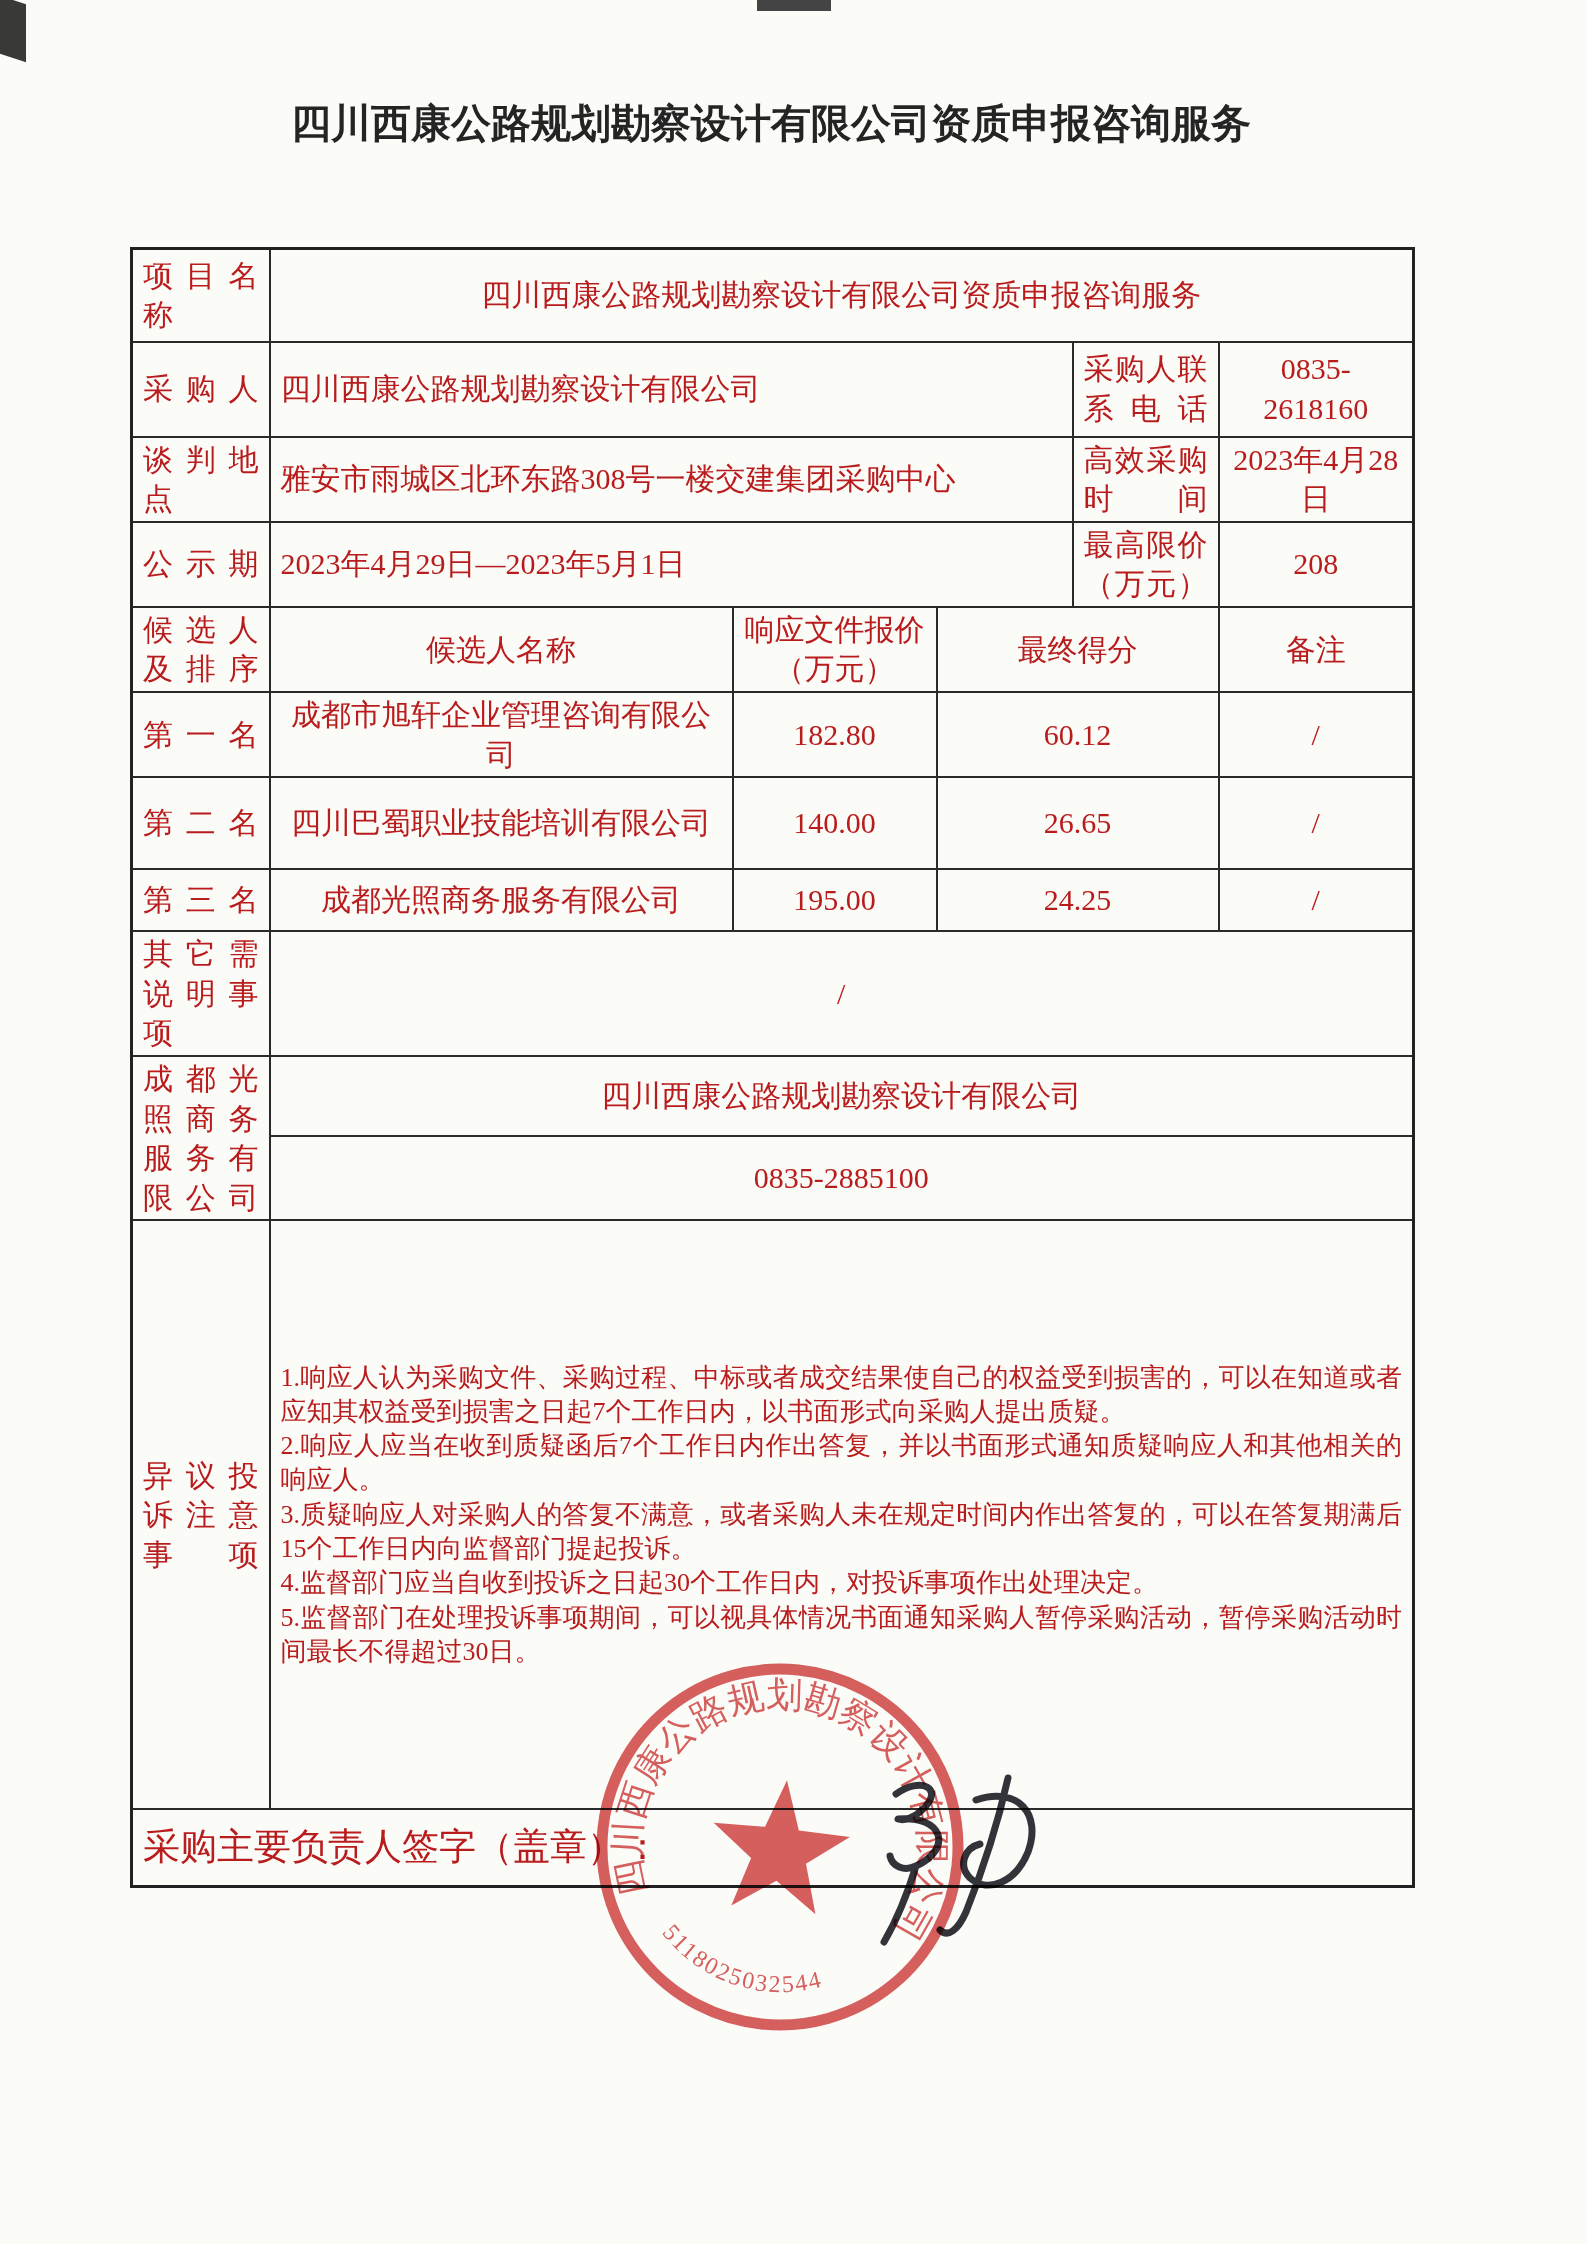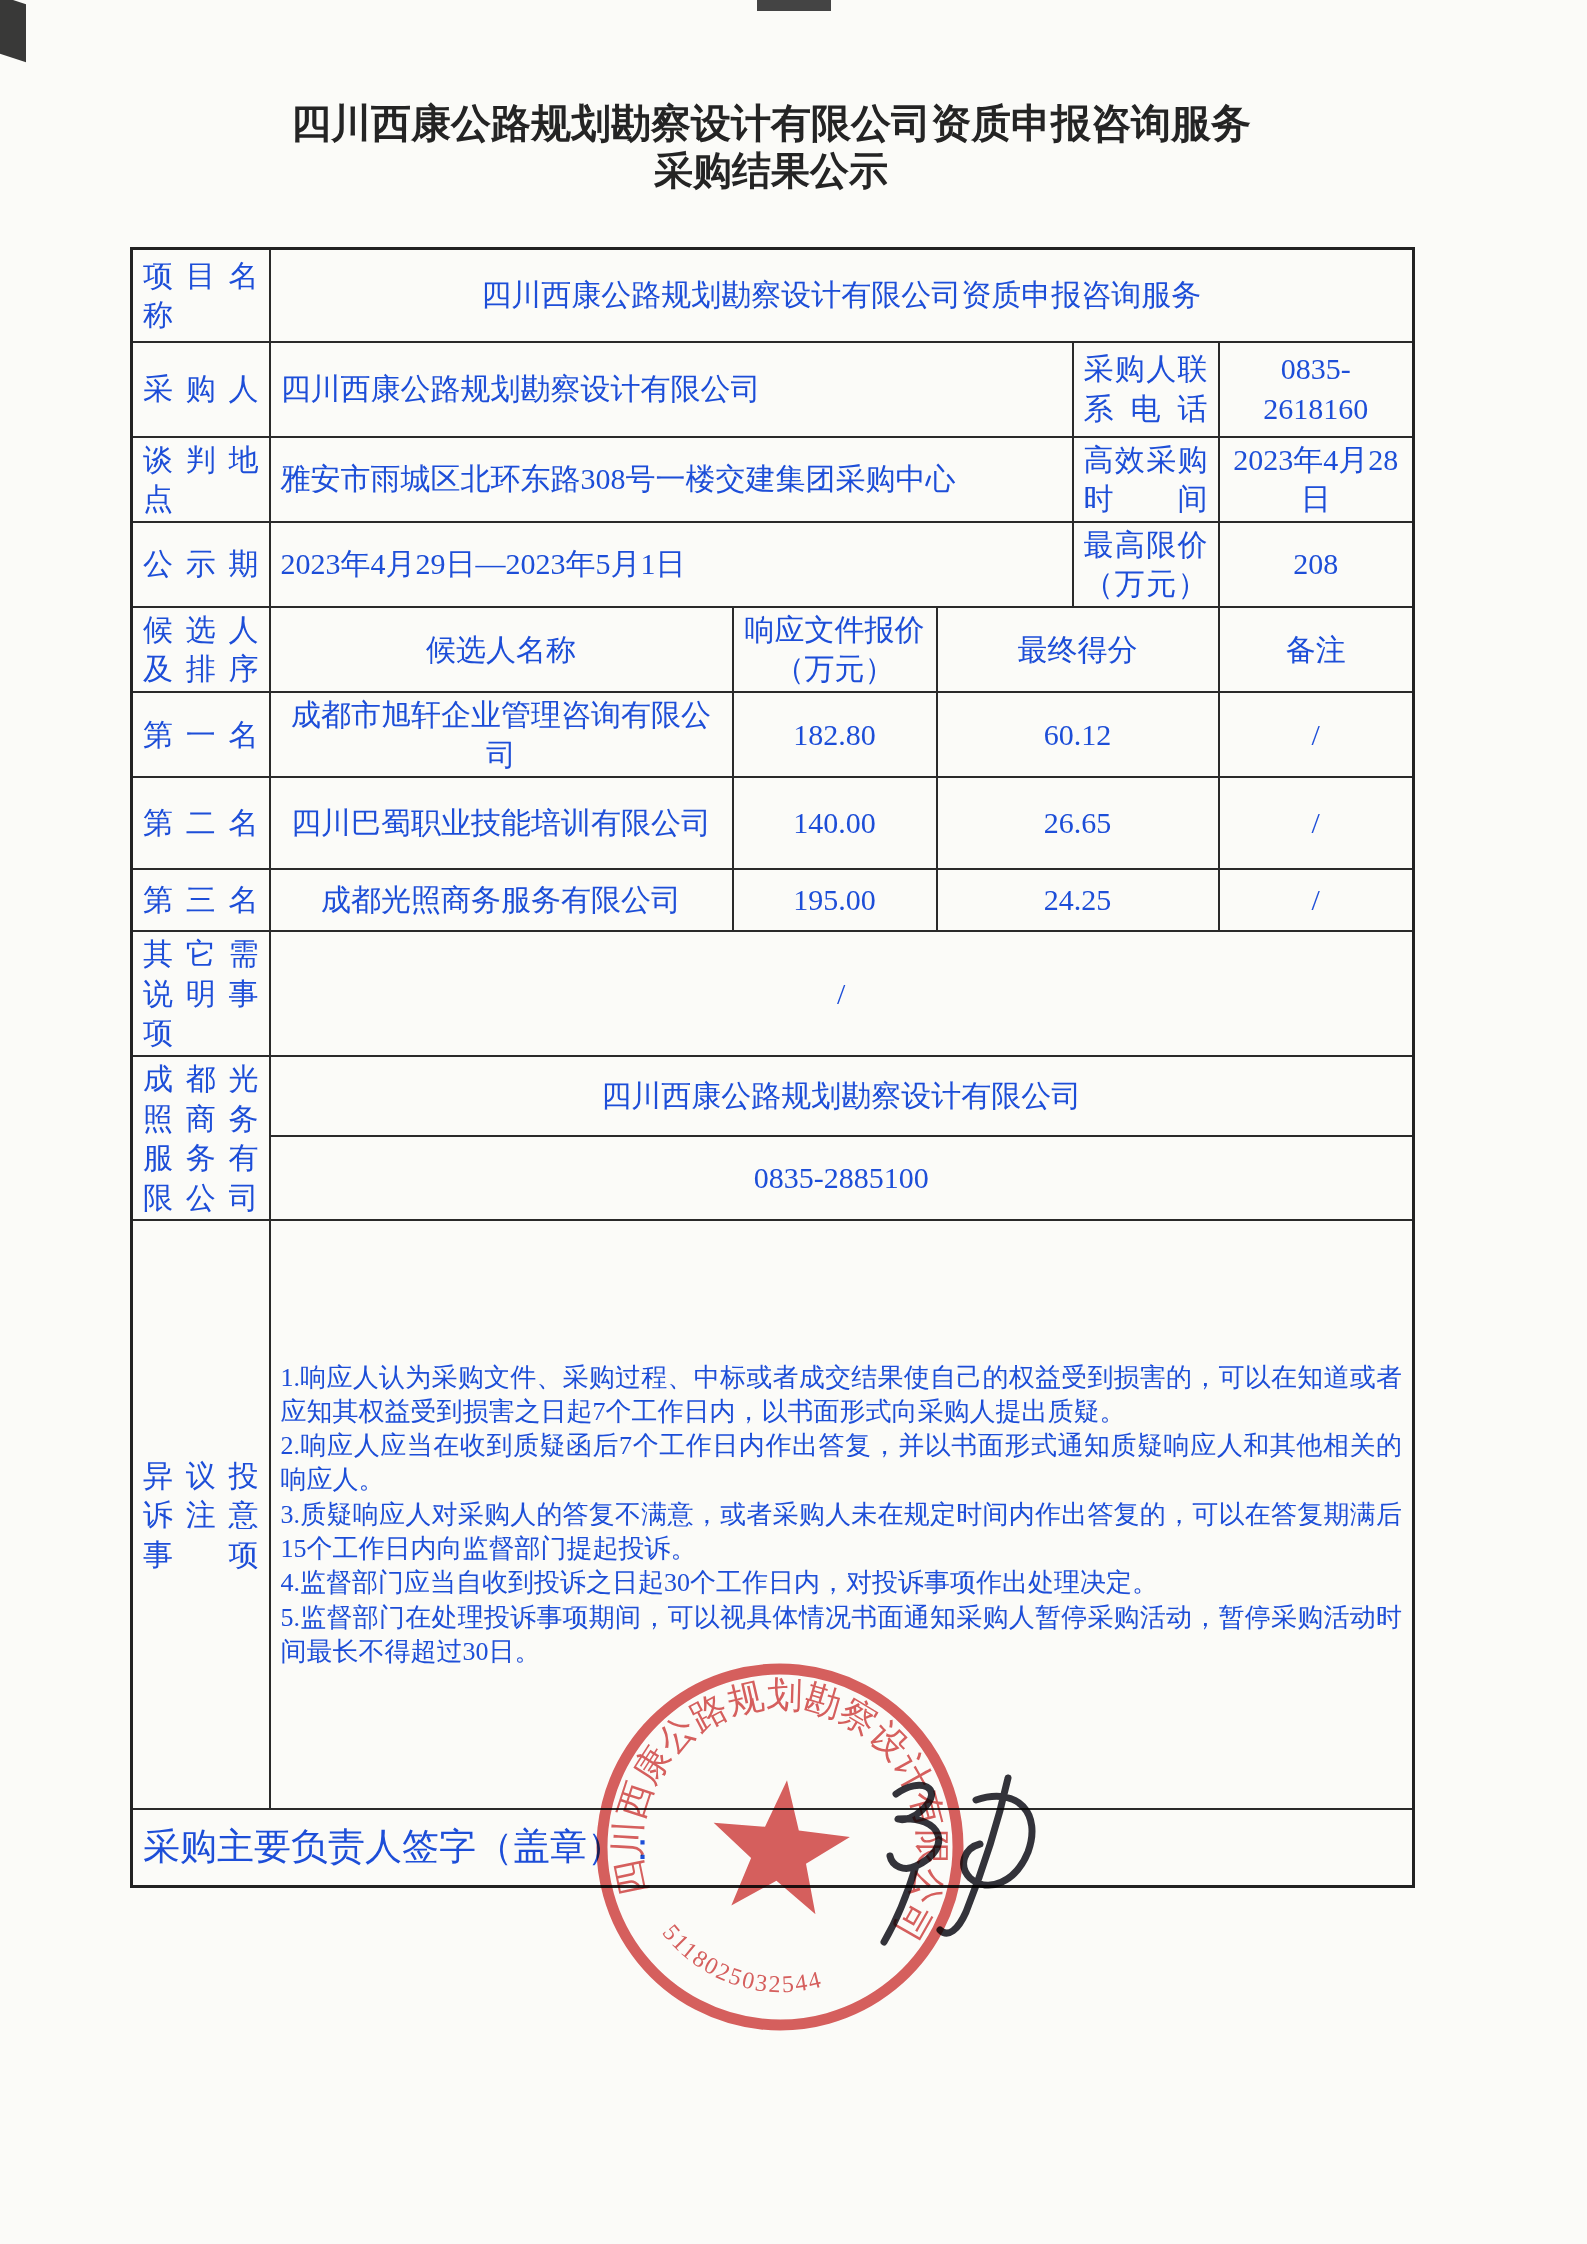--- a/index.html
+++ b/index.html
@@ -17,21 +17,21 @@
   .title{
     position:absolute;left:130px;top:100px;width:1282px;
     text-align:center;font-family:"Liberation Sans", sans-serif;
     font-weight:700;font-size:40px;line-height:47px;color:#242424;
   }
   .title .l2{font-size:39px;}
 
   table.doc{
     position:absolute;left:130px;top:247px;width:1282px;
     border-collapse:collapse;table-layout:fixed;
-    font-size:30px;color:#1d4ed8;
+    font-size:30px;color:#b91c1c;
     border:3px solid #222;
   }
   table.doc td{
     border:2.4px solid #2a2a2a;
     padding:2px 10px;vertical-align:middle;overflow:hidden;
     line-height:1.32;
   }
   .lbl{text-align:justify;text-align-last:justify;padding:2px 13px;}
   .ctr{text-align:center;}
   .val{padding-left:13px;}
@@ -49,21 +49,20 @@
   }
 </style>
 </head>
 <body>
 
 <div class="speck corner"></div>
 <div class="speck dash"></div>
 
 <div class="title">
   <div>四川西康公路规划勘察设计有限公司资质申报咨询服务</div>
-  <div class="l2">采购结果公示</div>
 </div>
 
 <table class="doc">
   <colgroup>
     <col style="width:138px">
       <col style="width:463px">
       <col style="width:204px">
     <col style="width:136px">
       <col style="width:146px">
       <col style="width:195px">

